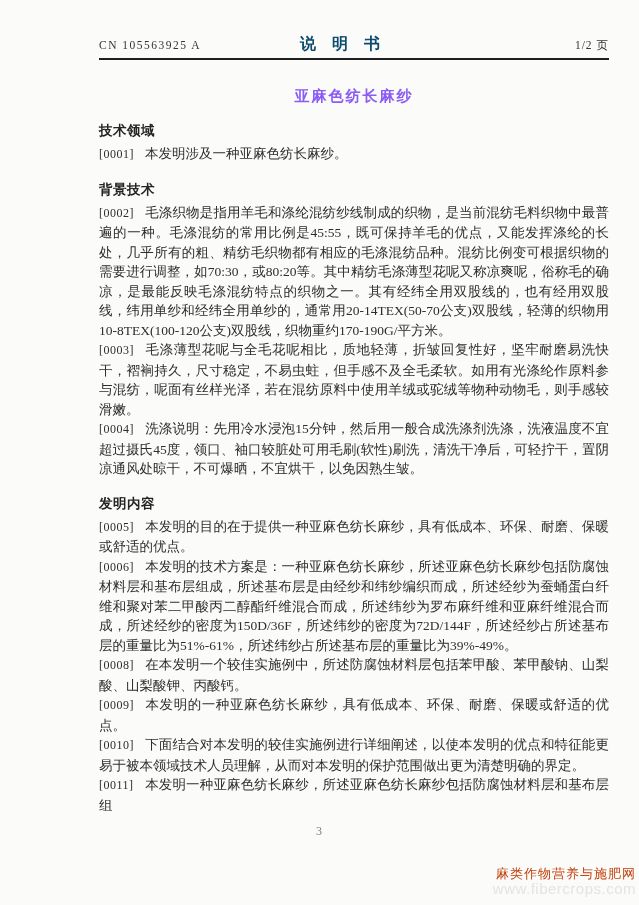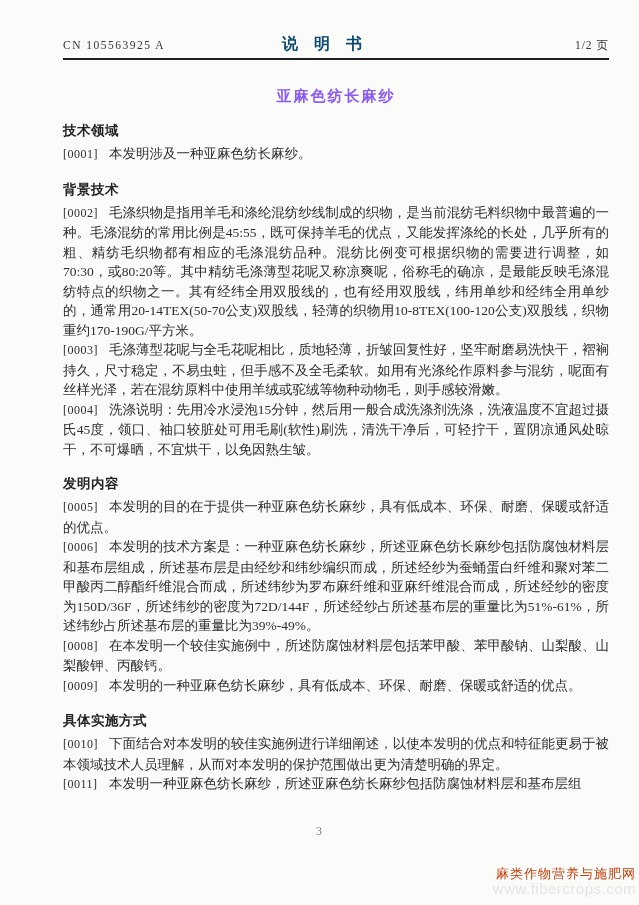--- a/index.html
+++ b/index.html
@@ -8,20 +8,21 @@
     background: #fbfbfa;
     font-family: "Liberation Serif", "DejaVu Serif", serif;
     color: #2d2d2d;
     position: relative;
     overflow: hidden;
   }
   .page {
     position: absolute;
     inset: 0;
     padding: 34px 30px 4px 63px;
+    margin-left: 36px;
   }
   
   .header {
     display: grid;
     grid-template-columns: 1fr auto 1fr;
     align-items: baseline;
   }
   .doc-num {
     font-size: 11.5px;
     letter-spacing: 1.5px;
@@ -122,21 +123,20 @@
   <p class="para"><span class="pnum">[0002]</span><span>毛涤织物是指用羊毛和涤纶混纺纱线制成的织物，是当前混纺毛料织物中最普遍的一种。毛涤混纺的常用比例是45:55，既可保持羊毛的优点，又能发挥涤纶的长处，几乎所有的粗、精纺毛织物都有相应的毛涤混纺品种。混纺比例变可根据织物的需要进行调整，如70:30，或80:20等。其中精纺毛涤薄型花呢又称凉爽呢，俗称毛的确凉，是最能反映毛涤混纺特点的织物之一。其有经纬全用双股线的，也有经用双股线，纬用单纱和经纬全用单纱的，通常用20-14TEX(50-70公支)双股线，轻薄的织物用10-8TEX(100-120公支)双股线，织物重约170-190G/平方米。</span></p>
   <p class="para"><span class="pnum">[0003]</span><span>毛涤薄型花呢与全毛花呢相比，质地轻薄，折皱回复性好，坚牢耐磨易洗快干，褶裥持久，尺寸稳定，不易虫蛀，但手感不及全毛柔软。如用有光涤纶作原料参与混纺，呢面有丝样光泽，若在混纺原料中使用羊绒或驼绒等物种动物毛，则手感较滑嫩。</span></p>
   <p class="para"><span class="pnum">[0004]</span><span>洗涤说明：先用冷水浸泡15分钟，然后用一般合成洗涤剂洗涤，洗液温度不宜超过摄氏45度，领口、袖口较脏处可用毛刷(软性)刷洗，清洗干净后，可轻拧干，置阴凉通风处晾干，不可爆晒，不宜烘干，以免因熟生皱。</span></p>
 
   <h2 class="sec-heading">发明内容</h2>
   <p class="para"><span class="pnum">[0005]</span><span>本发明的目的在于提供一种亚麻色纺长麻纱，具有低成本、环保、耐磨、保暖或舒适的优点。</span></p>
   <p class="para"><span class="pnum">[0006]</span><span>本发明的技术方案是：一种亚麻色纺长麻纱，所述亚麻色纺长麻纱包括防腐蚀材料层和基布层组成，所述基布层是由经纱和纬纱编织而成，所述经纱为蚕蛹蛋白纤维和聚对苯二甲酸丙二醇酯纤维混合而成，所述纬纱为罗布麻纤维和亚麻纤维混合而成，所述经纱的密度为150D/36F，所述纬纱的密度为72D/144F，所述经纱占所述基布层的重量比为51%-61%，所述纬纱占所述基布层的重量比为39%-49%。</span></p>
   <p class="para"><span class="pnum">[0008]</span><span>在本发明一个较佳实施例中，所述防腐蚀材料层包括苯甲酸、苯甲酸钠、山梨酸、山梨酸钾、丙酸钙。</span></p>
   <p class="para"><span class="pnum">[0009]</span><span>本发明的一种亚麻色纺长麻纱，具有低成本、环保、耐磨、保暖或舒适的优点。</span></p>
 
-  <h2 class="sec-heading">具体实施方式</h2>
   <p class="para"><span class="pnum">[0010]</span><span>下面结合对本发明的较佳实施例进行详细阐述，以使本发明的优点和特征能更易于被本领域技术人员理解，从而对本发明的保护范围做出更为清楚明确的界定。</span></p>
   <p class="para"><span class="pnum">[0011]</span><span>本发明一种亚麻色纺长麻纱，所述亚麻色纺长麻纱包括防腐蚀材料层和基布层组</span></p>
 
 </div>
 
 <div class="page-number">3</div>
 
 <div class="watermark">
   <div class="wm-name">麻类作物营养与施肥网</div>
   <div class="wm-url">www.fibercrops.com</div>

